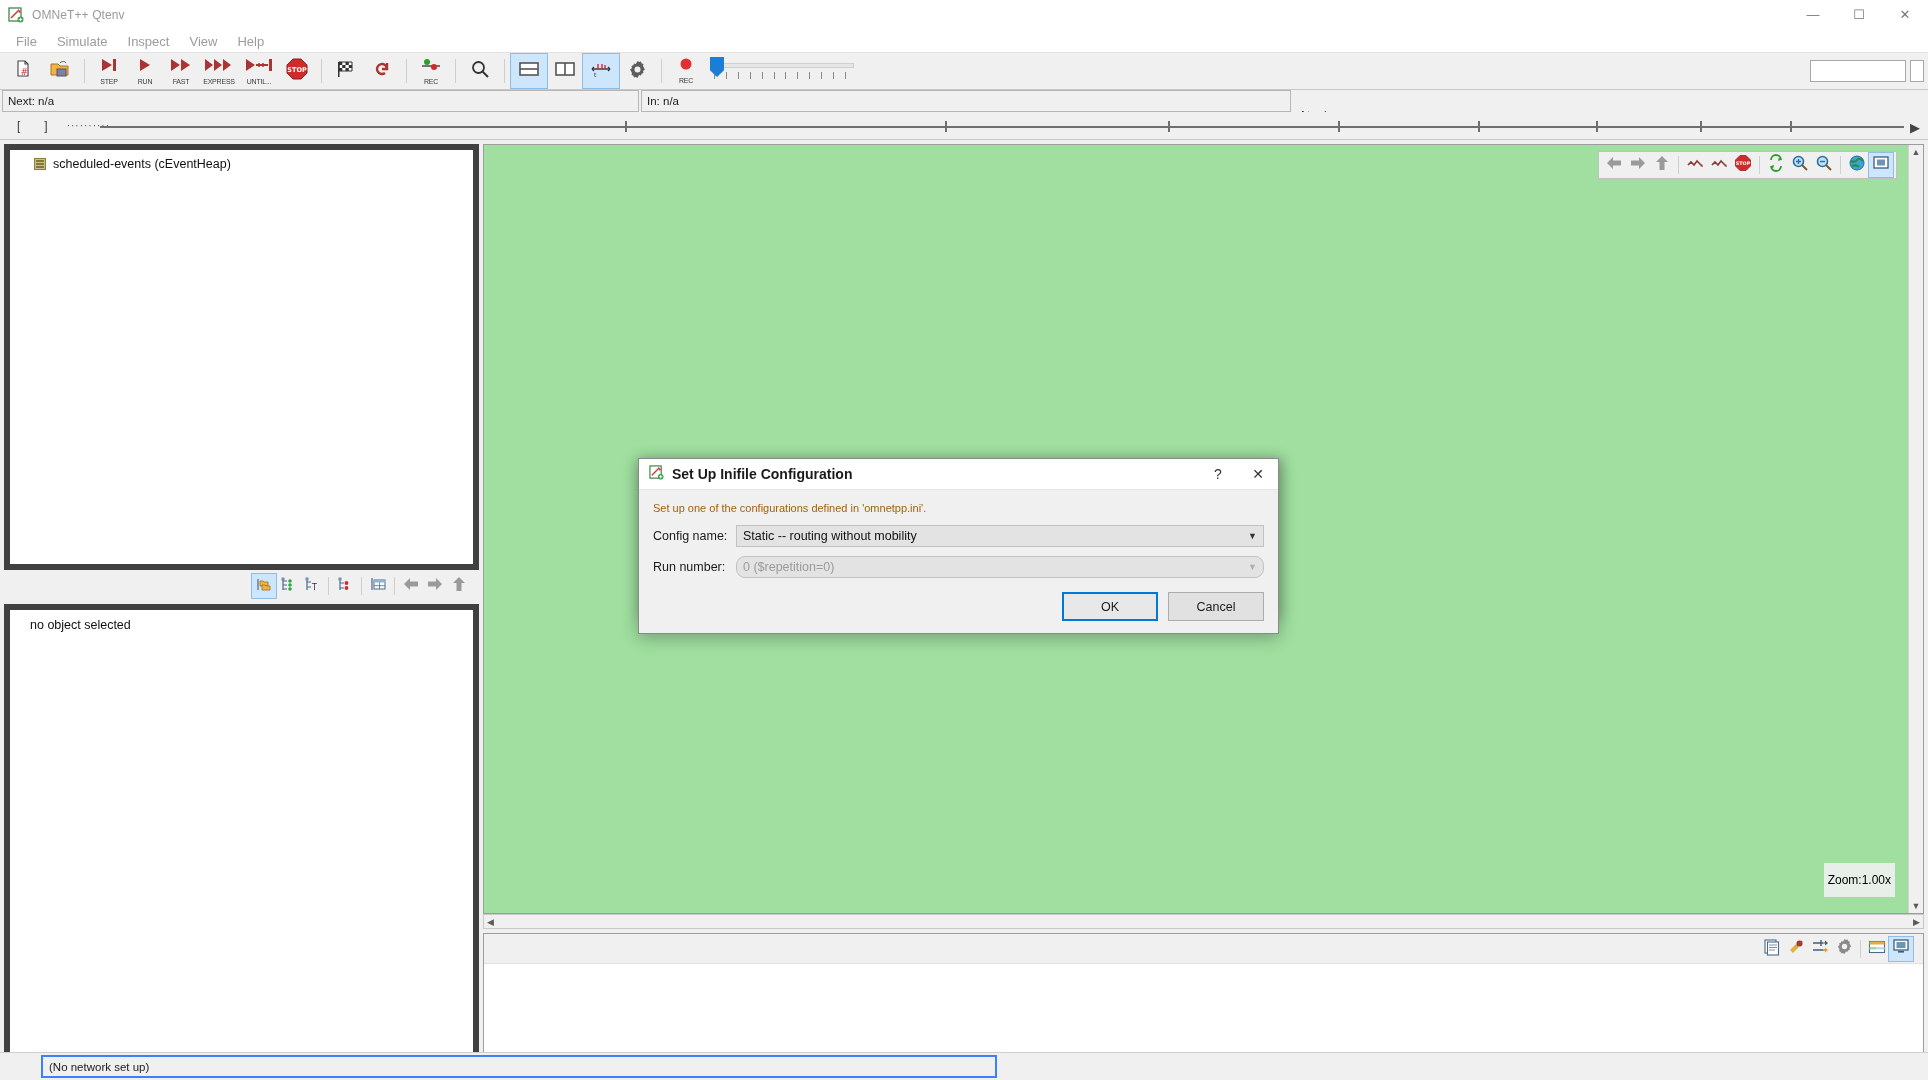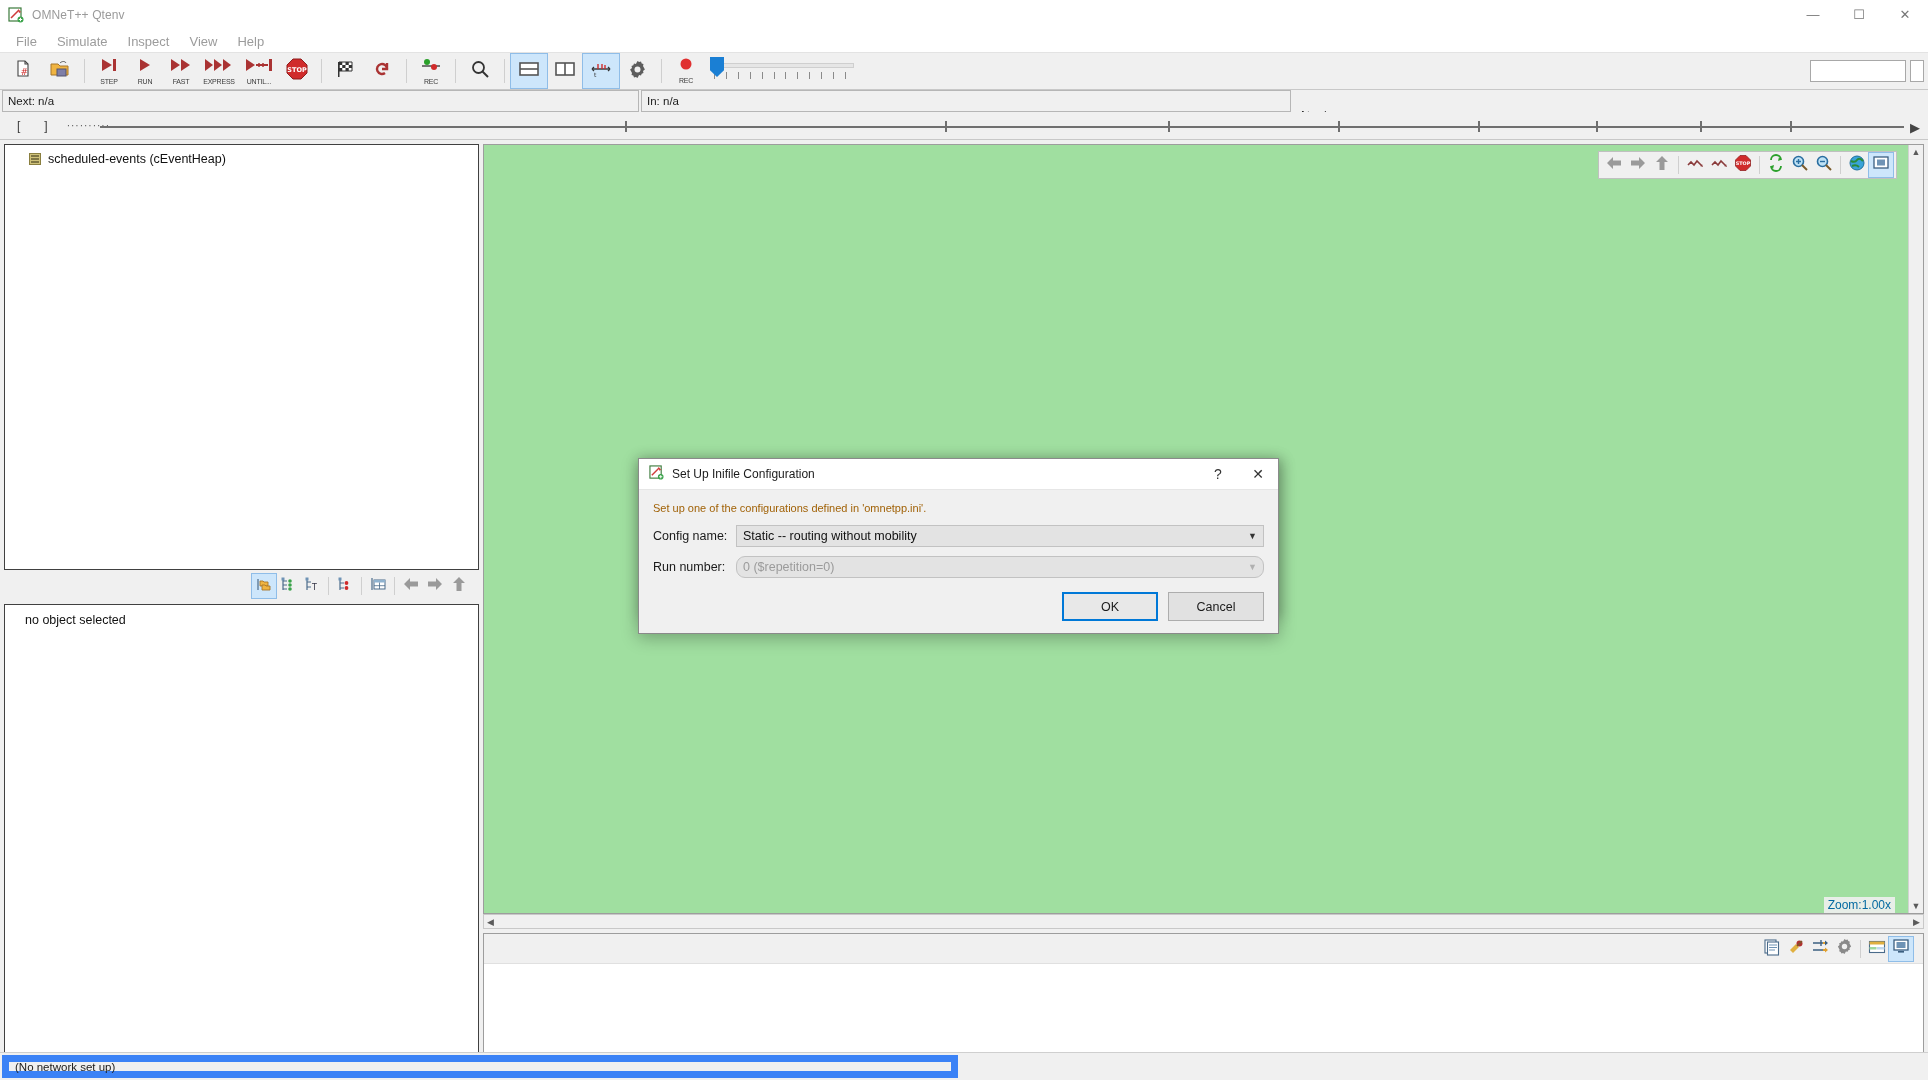--- a/index.html
+++ b/index.html
@@ -103,21 +103,21 @@
   #timeline .line { position:absolute; left: 100px; right: 24px; top: 14px;
     height: 2px; background: #6f6f6f; }
   #timeline .tick { position:absolute; width:2px; height:11px; background:#6f6f6f; top: 9px; }
   #timeline .arrow { position:absolute; right: 8px; top: 8px; color:#444; font-size: 13px; }
 
   
   #content { display: flex; height: 925px; background: #f0f0f0; }
 
   
   #left { width: 483px; display: flex; flex-direction: column; padding: 4px; }
-  .panel-box { border: 1px solid #404040; background: #fff; flex: 1; overflow: hidden; }
+  .panel-box { border: 6px solid #404040; background: #fff; flex: 1; overflow: hidden; }
   #tree-panel { height: 458px; display:flex; flex-direction:column; }
   #tree-list { flex:1; background:#fff; padding-top: 5px; }
   .tree-row { display:flex; align-items:center; padding: 2px 0 2px 24px; font-size: 12.5px; color:#111; }
   .tree-ico { margin-right: 7px; display:flex; }
 
   #tree-toolbar {
     height: 28px; background: #f0f0f0; display:flex; align-items:center;
     justify-content: flex-end; padding-right: 8px; margin: 2px 0;
   }
   .mini-btn { width: 24px; height: 24px; display:flex; align-items:center; justify-content:center; }
@@ -131,22 +131,22 @@
   #right { flex:1; display:flex; flex-direction:column; padding: 4px 4px 4px 0; }
   #canvas-wrap { height: 770px; position: relative; border: 1px solid #9d9d9d; }
   #canvas { position:absolute; inset:0; background: #a0dfa0; overflow:hidden; }
 
   #canvas-toolbar {
     position: absolute; top: 6px; right: 26px; height: 28px;
     background: #f0f0f0; border: 1px solid #c0c0c0;
     display:flex; align-items:center; padding: 0 3px; z-index: 5;
   }
   #zoom-label {
-    position:absolute; right: 28px; bottom: 0; font-size: 12px; color:#0369a1;
-    background: rgba(240,240,240,.9); padding: 1px 4px; z-index: 5;
+    position:absolute; right: 28px; bottom: 16px; font-size: 12px; color:#000000;
+    background: rgba(240,240,240,.9); padding: 10px 4px; z-index: 5;
   }
   .vscroll { position:absolute; top:0; right:0; bottom:0; width: 15px;
     background:#f0f0f0; border-left:1px solid #d2d2d2; z-index:4; }
   .hscroll { height: 15px; background:#f0f0f0; border:1px solid #c8c8c8;
     display:flex; align-items:center; justify-content:space-between; }
   .sc-arrow { font-size: 9px; color:#5a5a5a; padding: 0 3px; }
   .vs-arrow { text-align:center; font-size:9px; color:#5a5a5a; }
 
   #log-wrap { flex:1; margin-top: 4px; border: 1px solid #9d9d9d;
     background:#fff; position: relative; display:flex; flex-direction:column; }
@@ -156,39 +156,39 @@
   }
   #log-body { flex:1; background:#fff; }
 
   
   #bottombar {
     position:absolute; left:0; right:0; bottom:0; height: 28px;
     background:#f0f0f0; display:flex; align-items:stretch; gap:2px; padding: 2px;
     border-top: 1px solid #cfcfcf;
   }
   #bottombar .cell {
-    border:7px solid #3b82f6; background:#f0f0f0; font-size: 11.5px;
-    color:#1b1b1b; display:flex; align-items:center; padding-left:6px;
+    border:2px solid #3b82f6; background:#f0f0f0; font-size: 11.5px;
+    color:#1b1b1b; display:flex; align-items:center; padding-left:6px;margin-left:39px;
   }
   #bottombar .b1 { width: 956px; }
   #bottombar .b2 { flex:1; }
 
   
   #dlg-shadow { position:absolute; left: 638px; top: 458px; width: 645px; height: 160px;
     background: rgba(0,0,0,.18); filter: blur(6px); z-index: 18; }
   #dialog {
     position: absolute; left: 638px; top: 458px; width: 641px;
     background: #f0f0f0; border: 1px solid #8a8a8a; z-index: 20;
     box-shadow: 0 4px 16px rgba(0,0,0,.28);
   }
   #dlg-title {
     height: 31px; background: #fff; display:flex; align-items:center;
     padding-left: 10px; border-bottom: 1px solid #e6e6e6;
   }
-  #dlg-title .t { font-size: 12px; color:#1b1b1b; margin-left: 8px; }
+  #dlg-title .t { font-size: 14px; color:#1b1b1b; margin-left: 8px; font-weight: bold; }
   #dlg-title .btns { margin-left:auto; display:flex; }
   #dlg-title .b { width: 40px; height: 31px; display:flex; align-items:center;
     justify-content:center; font-size: 14px; color:#333; }
   #dlg-body { padding: 12px 14px 12px 14px; }
   #dlg-desc { font-size: 11px; color:#a16207; margin-bottom: 11px; }
   .dlg-row { display:flex; align-items:center; margin-bottom: 9px; }
   .dlg-row .lab { width: 83px; font-size: 12.5px; color:#1b1b1b; }
   .combo {
     flex:1; height: 22px; background: #e3e3e3; border: 1px solid #c2c2c2;
     display:flex; align-items:center; padding: 8px 6px; font-size: 12.5px; color:#111;

